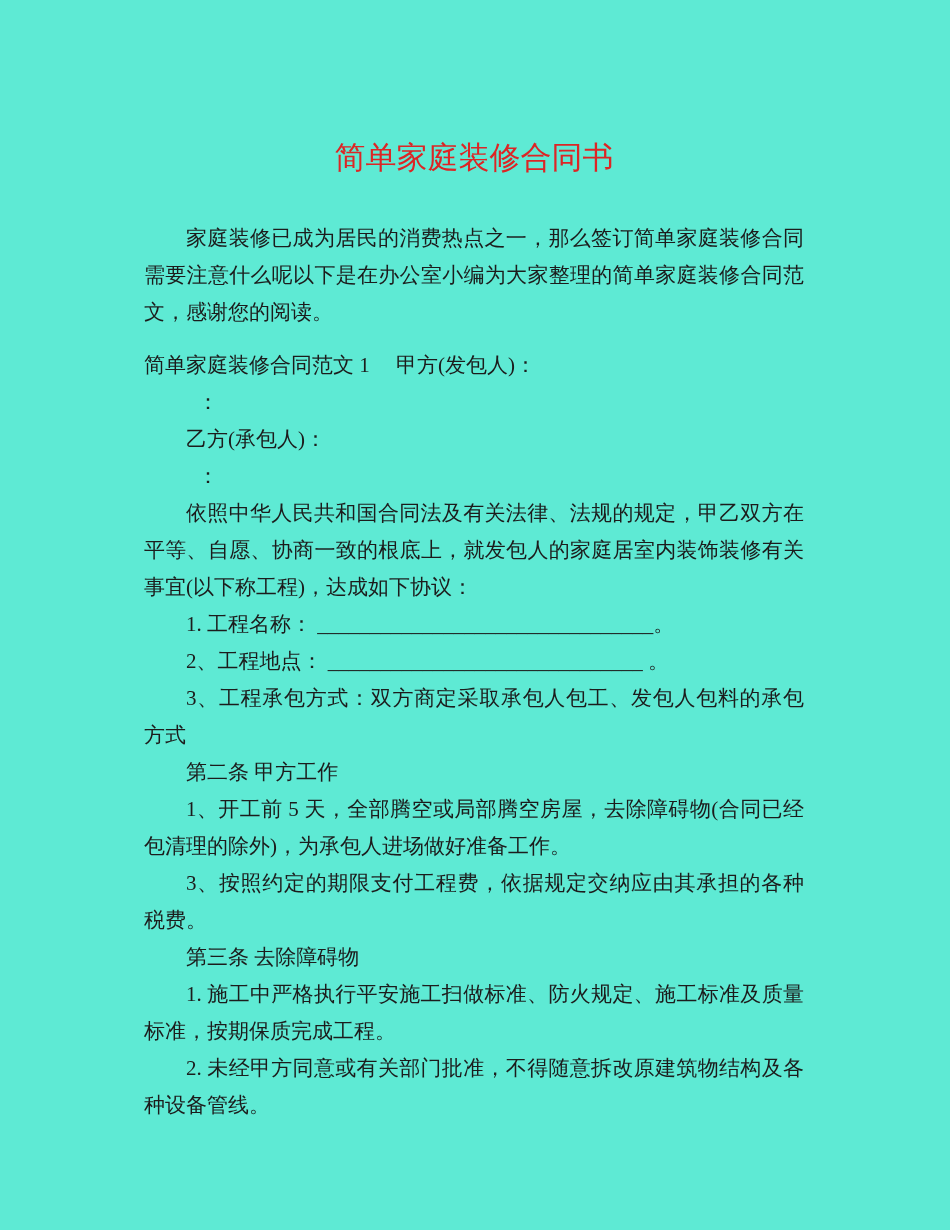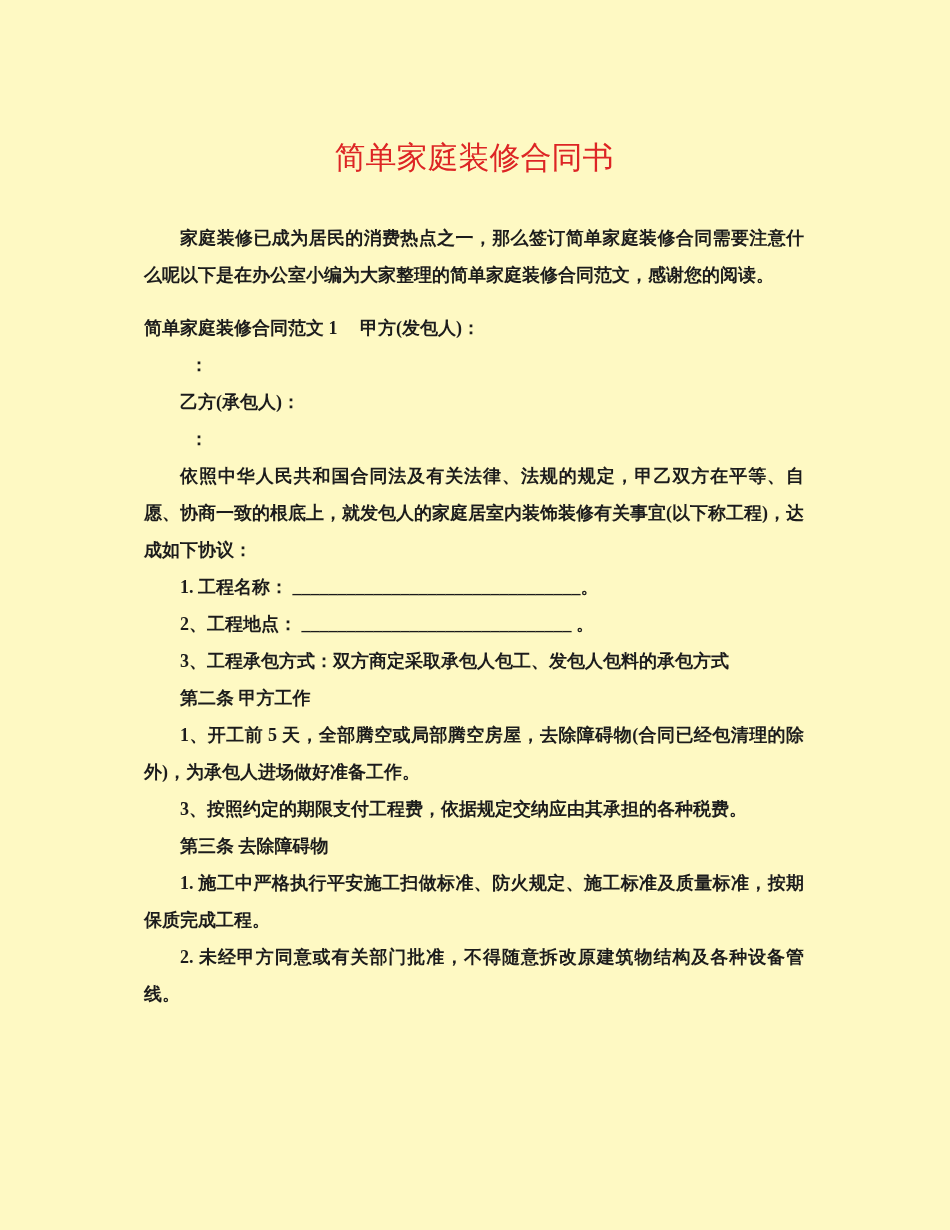--- a/index.html
+++ b/index.html
@@ -5,47 +5,46 @@
   html, body {
     margin: 0;
     padding: 0;
     background: #ffffff;
   }
   .page {
     position: relative;
     width: 950px;
     height: 1230px;
     margin: 0 auto;
-    background: #fef9c3;
+    background: #5eead4;
     overflow: hidden;
     font-family: "Liberation Serif", "DejaVu Serif", serif;
   }
   .content {
     box-sizing: border-box;
     width: 100%;
     height: 100%;
     padding: 140px 146px 0 144px;
   }
   .doc-title {
     margin: 0 0 44px 0;
     font-size: 31px;
     font-weight: normal;
     line-height: 36px;
     text-align: center;
     color: #dd2525;
     letter-spacing: 0;
   }
   .para {
     margin: 0;
-    font-size: 18px;
+    font-size: 21px;
     line-height: 37px;
     color: #1c1c1c;
     text-align: justify;
     word-break: break-all;
-    font-weight: bold;
   }
   .para.indent { text-indent: 2em; }
   .para.flush  { text-indent: 0; margin-top: 16px; }
   .para.colon  { text-indent: 2.55em; }
 </style>
 </head>
 <body>
 
 <div class="page">
   <div class="content">

